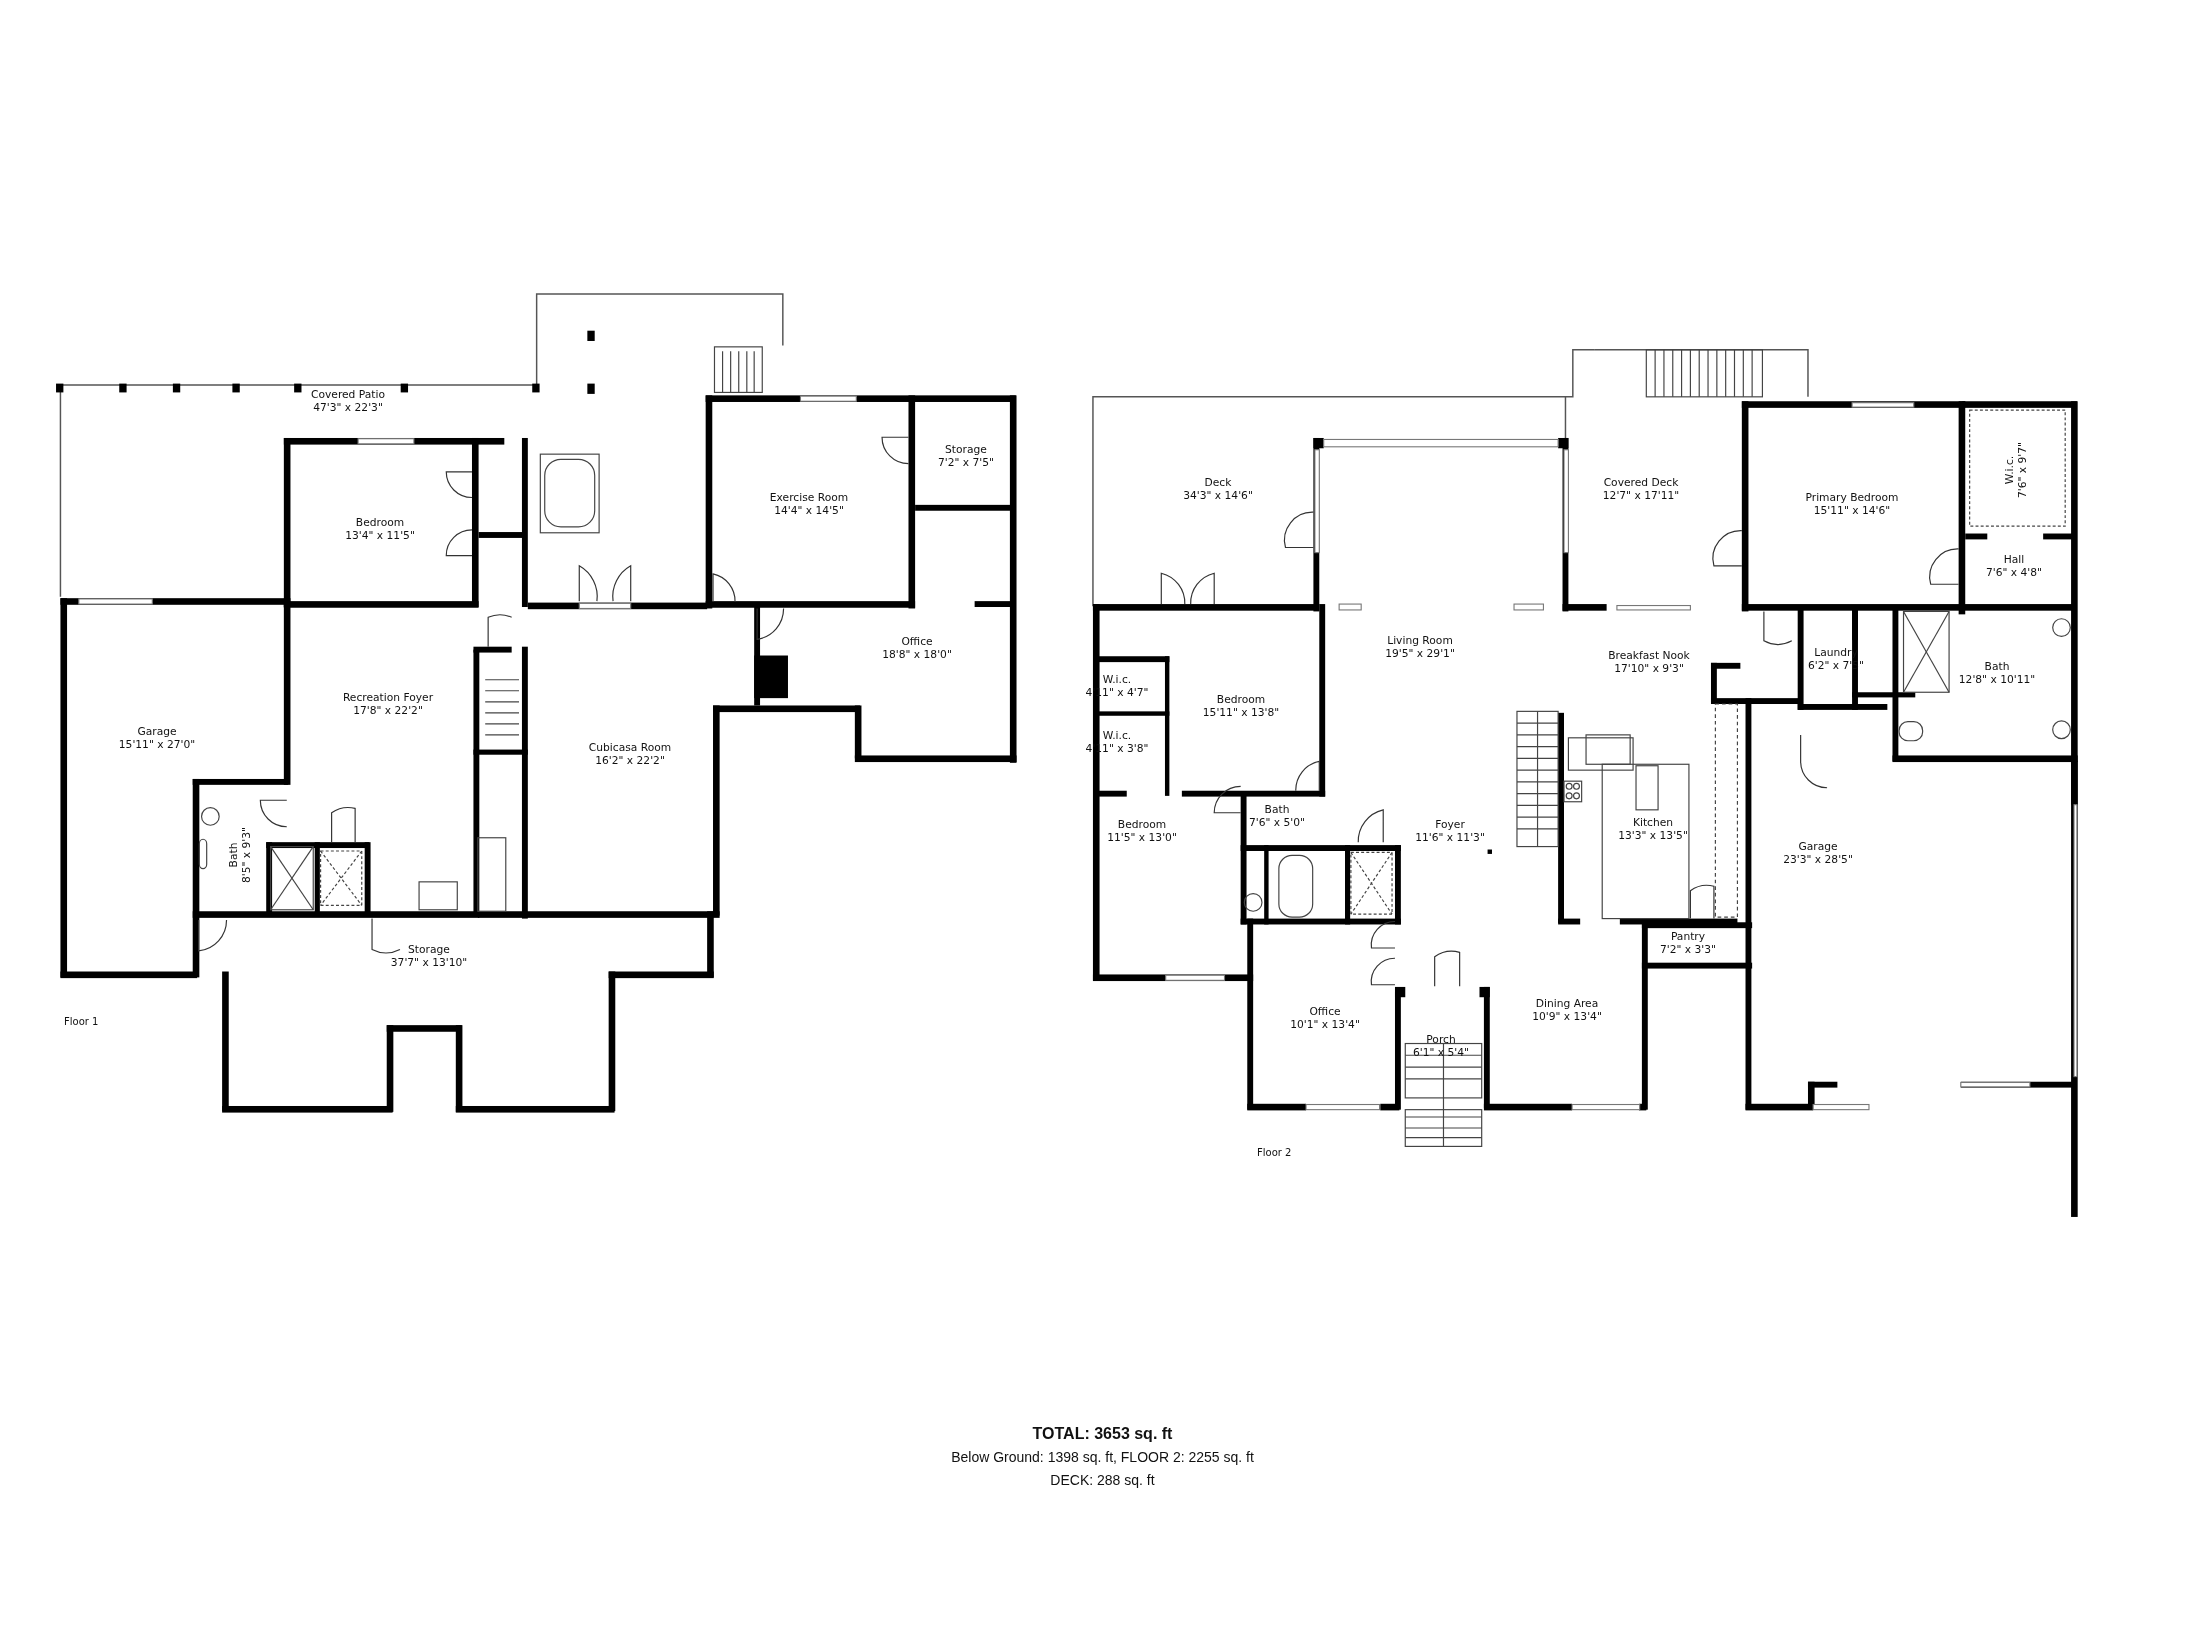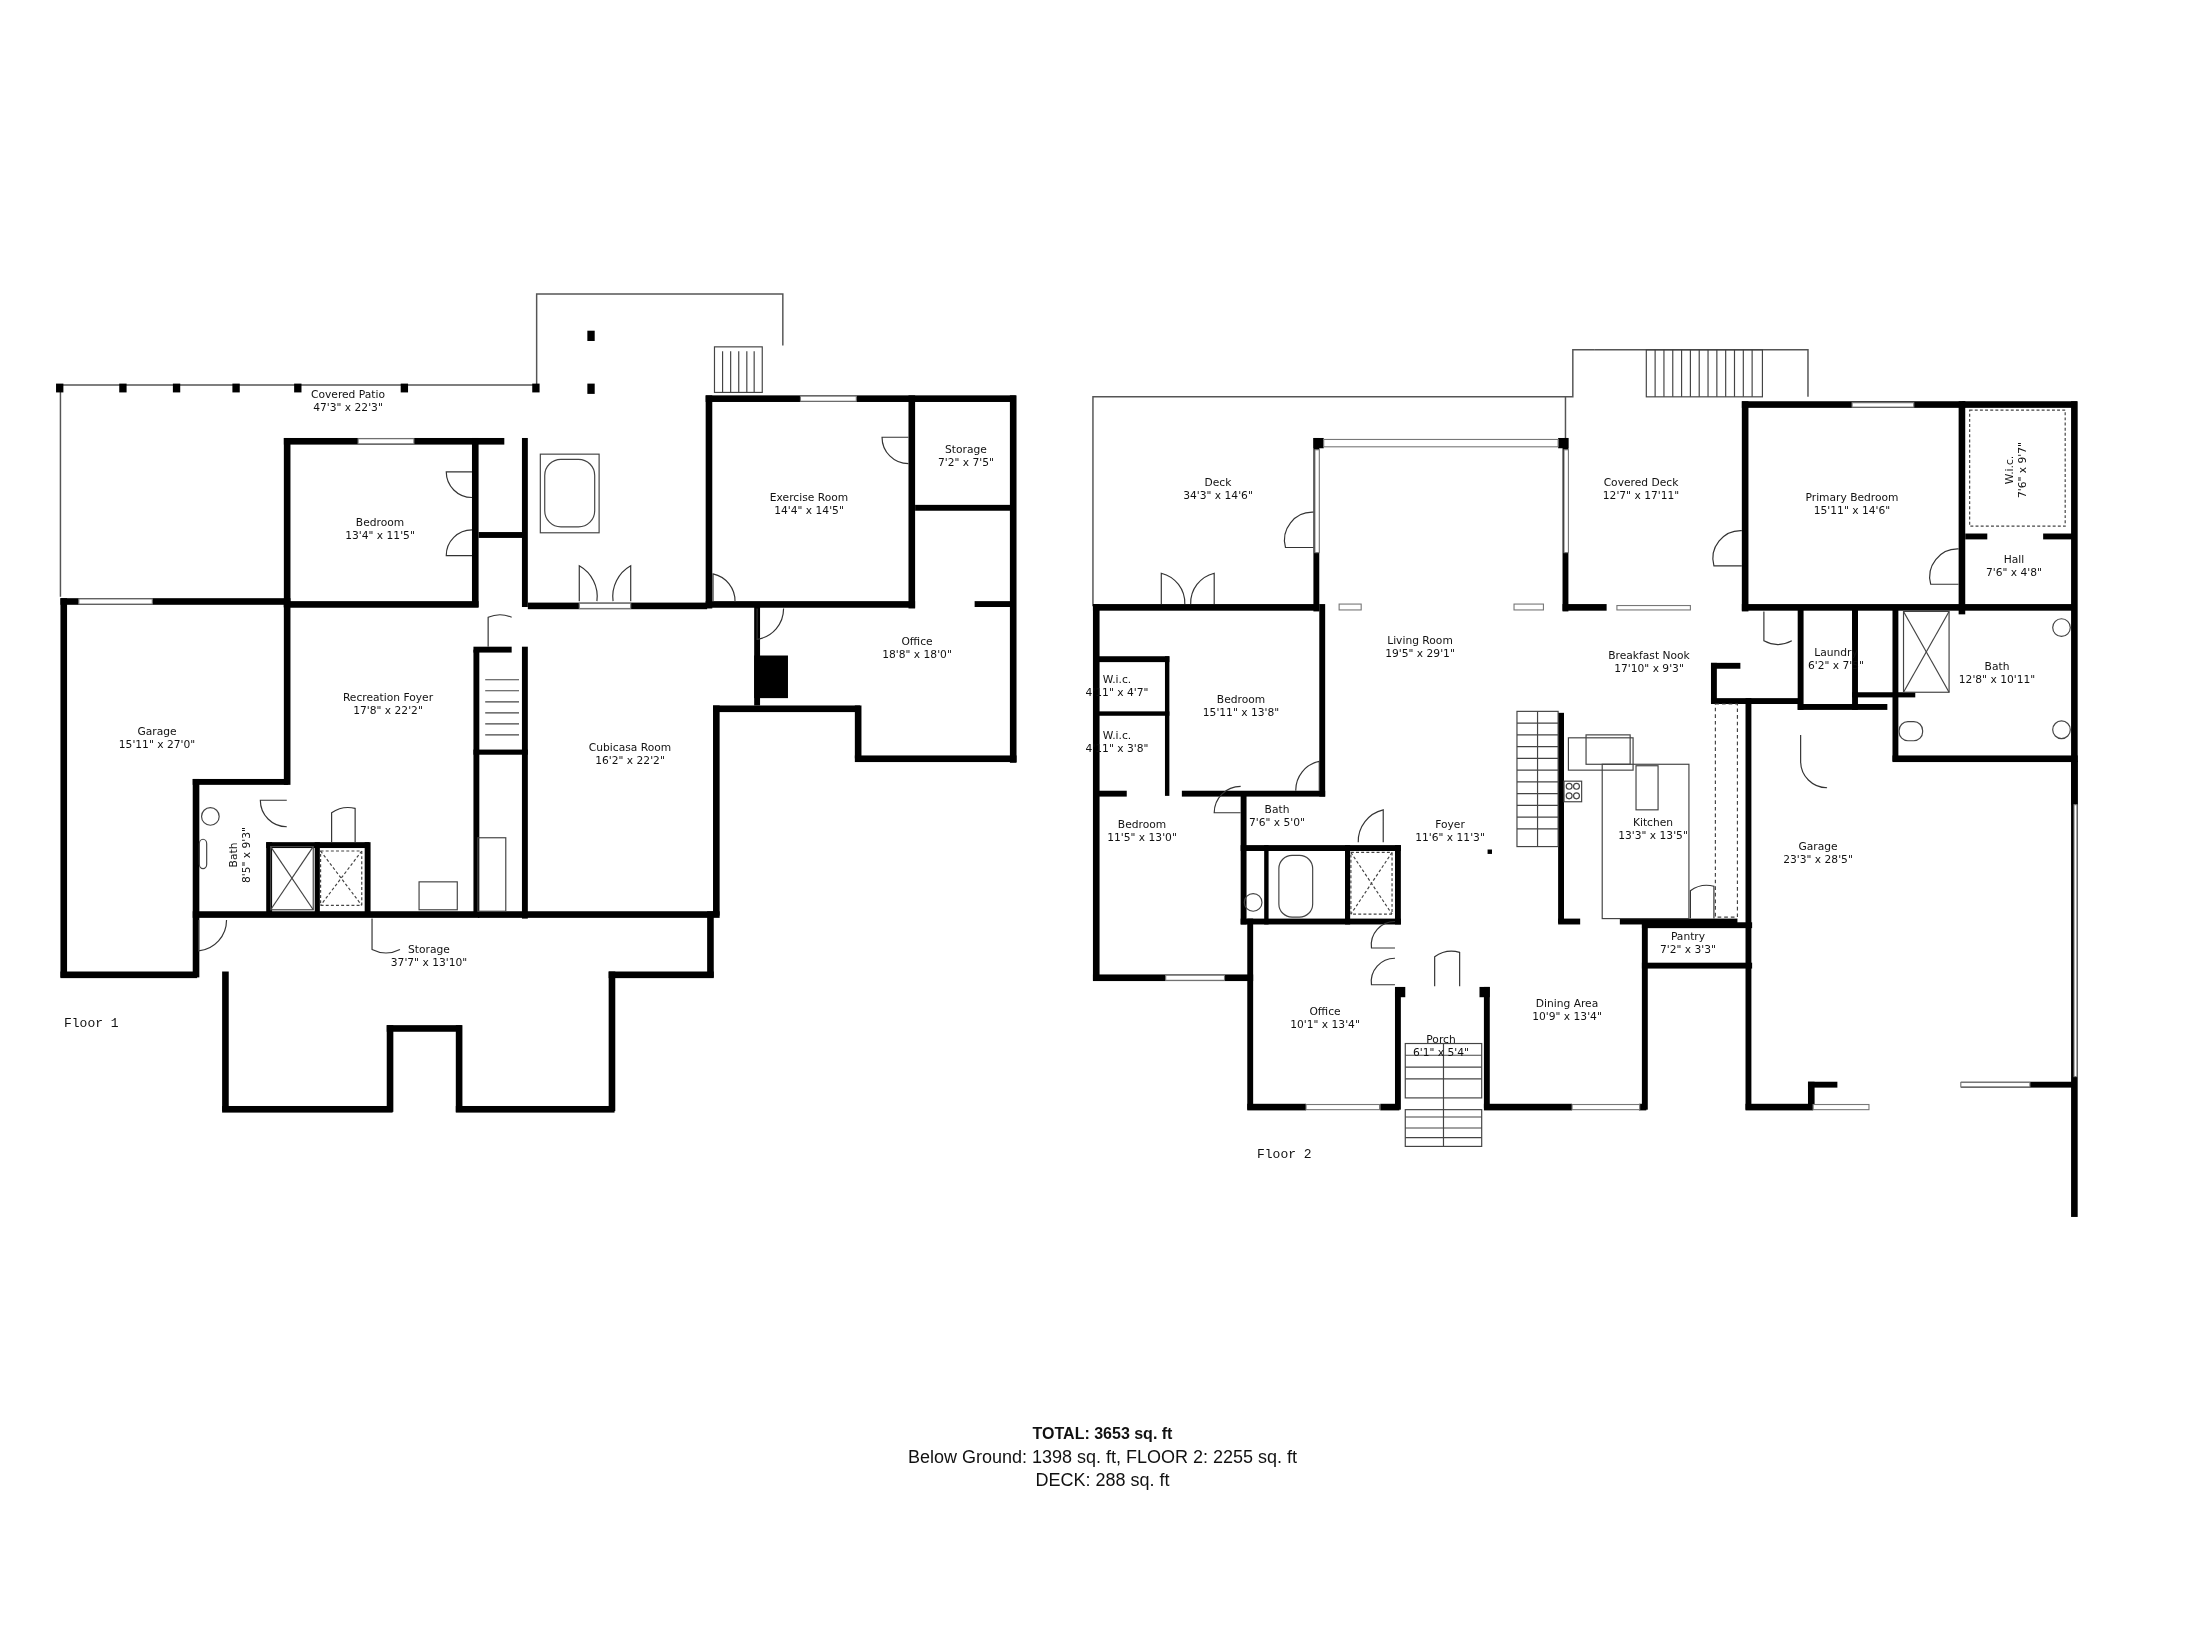--- a/index.html
+++ b/index.html
@@ -6,24 +6,24 @@
   body { width:2205px; height:1652px; position:relative; overflow:hidden; font-family:"DejaVu Sans", sans-serif; color:#111; }
   svg.plan { position:absolute; left:0; top:0; }
   .wall { fill:#000; }
   .thin { fill:none; stroke:#555; stroke-width:2; }
   .fx { fill:none; stroke:#444; stroke-width:1.6; }
   .win { fill:#fff; stroke:#777; stroke-width:1.5; }
   .door { fill:none; stroke:#333; stroke-width:1.6; }
   .post { fill:#000; }
   .room-label { position:absolute; text-align:center; font-size:10.7px; line-height:12.5px; white-space:nowrap; transform:translate(-50%,-50%); }
   .room-label.v { transform:translate(-50%,-50%) rotate(-90deg); }
-  .floor-label { position:absolute; font-size:13px;font-family:Liberation Mono, monospace; }
+  .floor-label { position:absolute; font-size:10px; }
   .summary { position:absolute; left:0; width:2205px; top:1422px; text-align:center; font-family:"Liberation Sans", sans-serif; }
   .summary .total { font-weight:bold; font-size:16px; line-height:23.5px; }
-  .summary .line { font-size:18px; line-height:23px; }
+  .summary .line { font-size:14px; line-height:23px; }
   .summary .disclaimer { font-size:12.5px; margin-top:26.5px; }
 </style>
 </head>
 <body>
 
 <svg class="plan" width="2205" height="1652" viewBox="0 0 3000 2248">
 
   <g>
 
     <polyline class="thin" points="82,812 82,524 730,524 730,400 1065,400 1065,470"></polyline>

